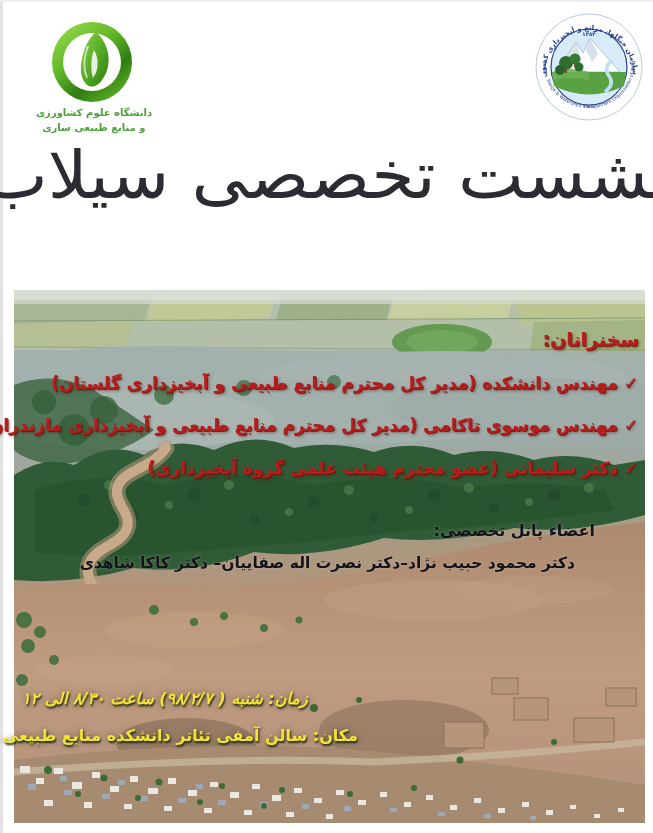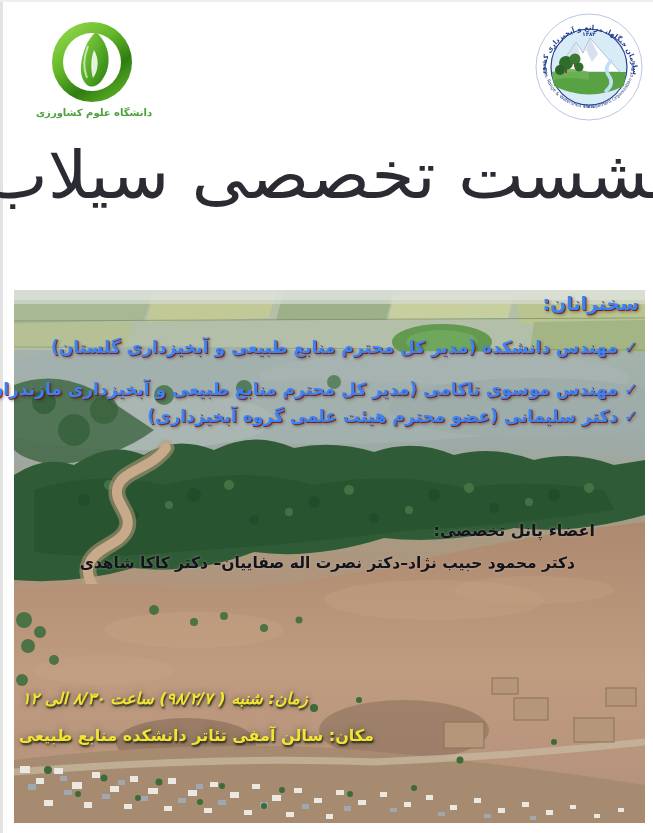--- a/index.html
+++ b/index.html
@@ -21,40 +21,41 @@
     position:absolute;left:0;right:0;top:138px;margin:0;text-align:center;
     font-size:66px;font-weight:normal;color:#2b2b33;direction:rtl;line-height:1.15;
     transform:scaleX(1.06);transform-origin:center;
   }
 
   .photo{position:absolute;left:14px;top:290px;width:631px;height:533px;}
   .photo > svg{position:absolute;left:0;top:0;}
 
   .ov{position:absolute;direction:rtl;white-space:nowrap;}
   .red{
-    color:#3b82f6;font-weight:bold;
+    color:#b91c1c;font-weight:bold;
     text-shadow:1px 1px 0 rgba(115,12,6,.8), 2px 2px 3px rgba(70,20,10,.45);
+    margin-top:36px;
   }
   .speakers-heading{top:2px;right:6px;font-size:19px;}
   .sp{font-size:17px;}
   .sp1{top:47px;right:6px;}
   .sp2{top:89px;right:6px;}
-  .sp3{top:116px;right:6px;}
+  .sp3{top:132px;right:6px;}
   .check{font-weight:bold;padding-right:1px;padding-left:6px;}
 
   .dark{color:#14141e;font-weight:bold;text-shadow:0 0 3px rgba(225,205,185,.45);}
   .panel-heading{top:231px;right:50px;font-size:16px;}
   .panel-members{top:264px;right:70px;font-size:15.5px;}
 
   .yellow{
     color:#f2e431;font-weight:bold;font-size:16px;
     text-shadow:1px 2px 2px rgba(25,35,20,.9), 0 0 6px rgba(45,55,35,.55);
   }
   .time-line{top:399px;left:8px;width:328px;text-align:left;font-style:italic;}
-  .loc-line{top:436px;left:24px;width:336px;}
+  .loc-line{top:436px;left:8px;width:336px;}
 </style>
 </head>
 <body>
 
 <div class="page">
   <div class="edge-left"></div>
   <div class="edge-top"></div>
 
   <svg class="uni-logo" viewBox="0 0 84 84">
     <defs>
@@ -71,20 +72,21 @@
       </linearGradient>
     </defs>
     <circle cx="42" cy="42" r="40" fill="url(#gRing)"></circle>
     <circle cx="42" cy="42" r="29" fill="#ffffff"></circle>
     <path d="M46,12 C60,24 63,46 52,60 C48,66 41,69 36,64 C29,57 30,43 34,31 C37,22 41,16 46,12 Z" fill="url(#gLeaf)"></path>
     <path d="M44,30 C49,38 49,50 43,58 C41,52 40,40 44,30 Z" fill="#ffffff" opacity="0.85"></path>
     <path d="M38,26 C34,36 33,48 37,58" stroke="#ffffff" stroke-width="2" fill="none" opacity="0.6"></path>
   </svg>
   <div class="uni-name">
     <div>دانشگاه علوم کشاورزی</div>
+    <div>و منابع طبیعی ساری</div>
   </div>
 
   <svg class="org-logo" viewBox="0 0 114 114">
     <circle cx="57" cy="57" r="54" fill="#ffffff"></circle>
     <circle cx="57" cy="57" r="53" fill="none" stroke="#b9c6e2" stroke-width="1"></circle>
     <circle cx="57" cy="57" r="38" fill="#d8ecf8" stroke="#24408e" stroke-width="1.2"></circle>
 
     <path d="M24,62 L44,32 L51,43 L58,28 L88,62 Z" fill="#ffffff" stroke="#9db3c8" stroke-width="0.8"></path>
     <path d="M44,32 L48,44 L41,52 L34,48 Z" fill="#cfdce8" opacity="0.8"></path>
     <path d="M58,28 L66,44 L60,52 L54,40 Z" fill="#c4d4e4" opacity="0.7"></path>

